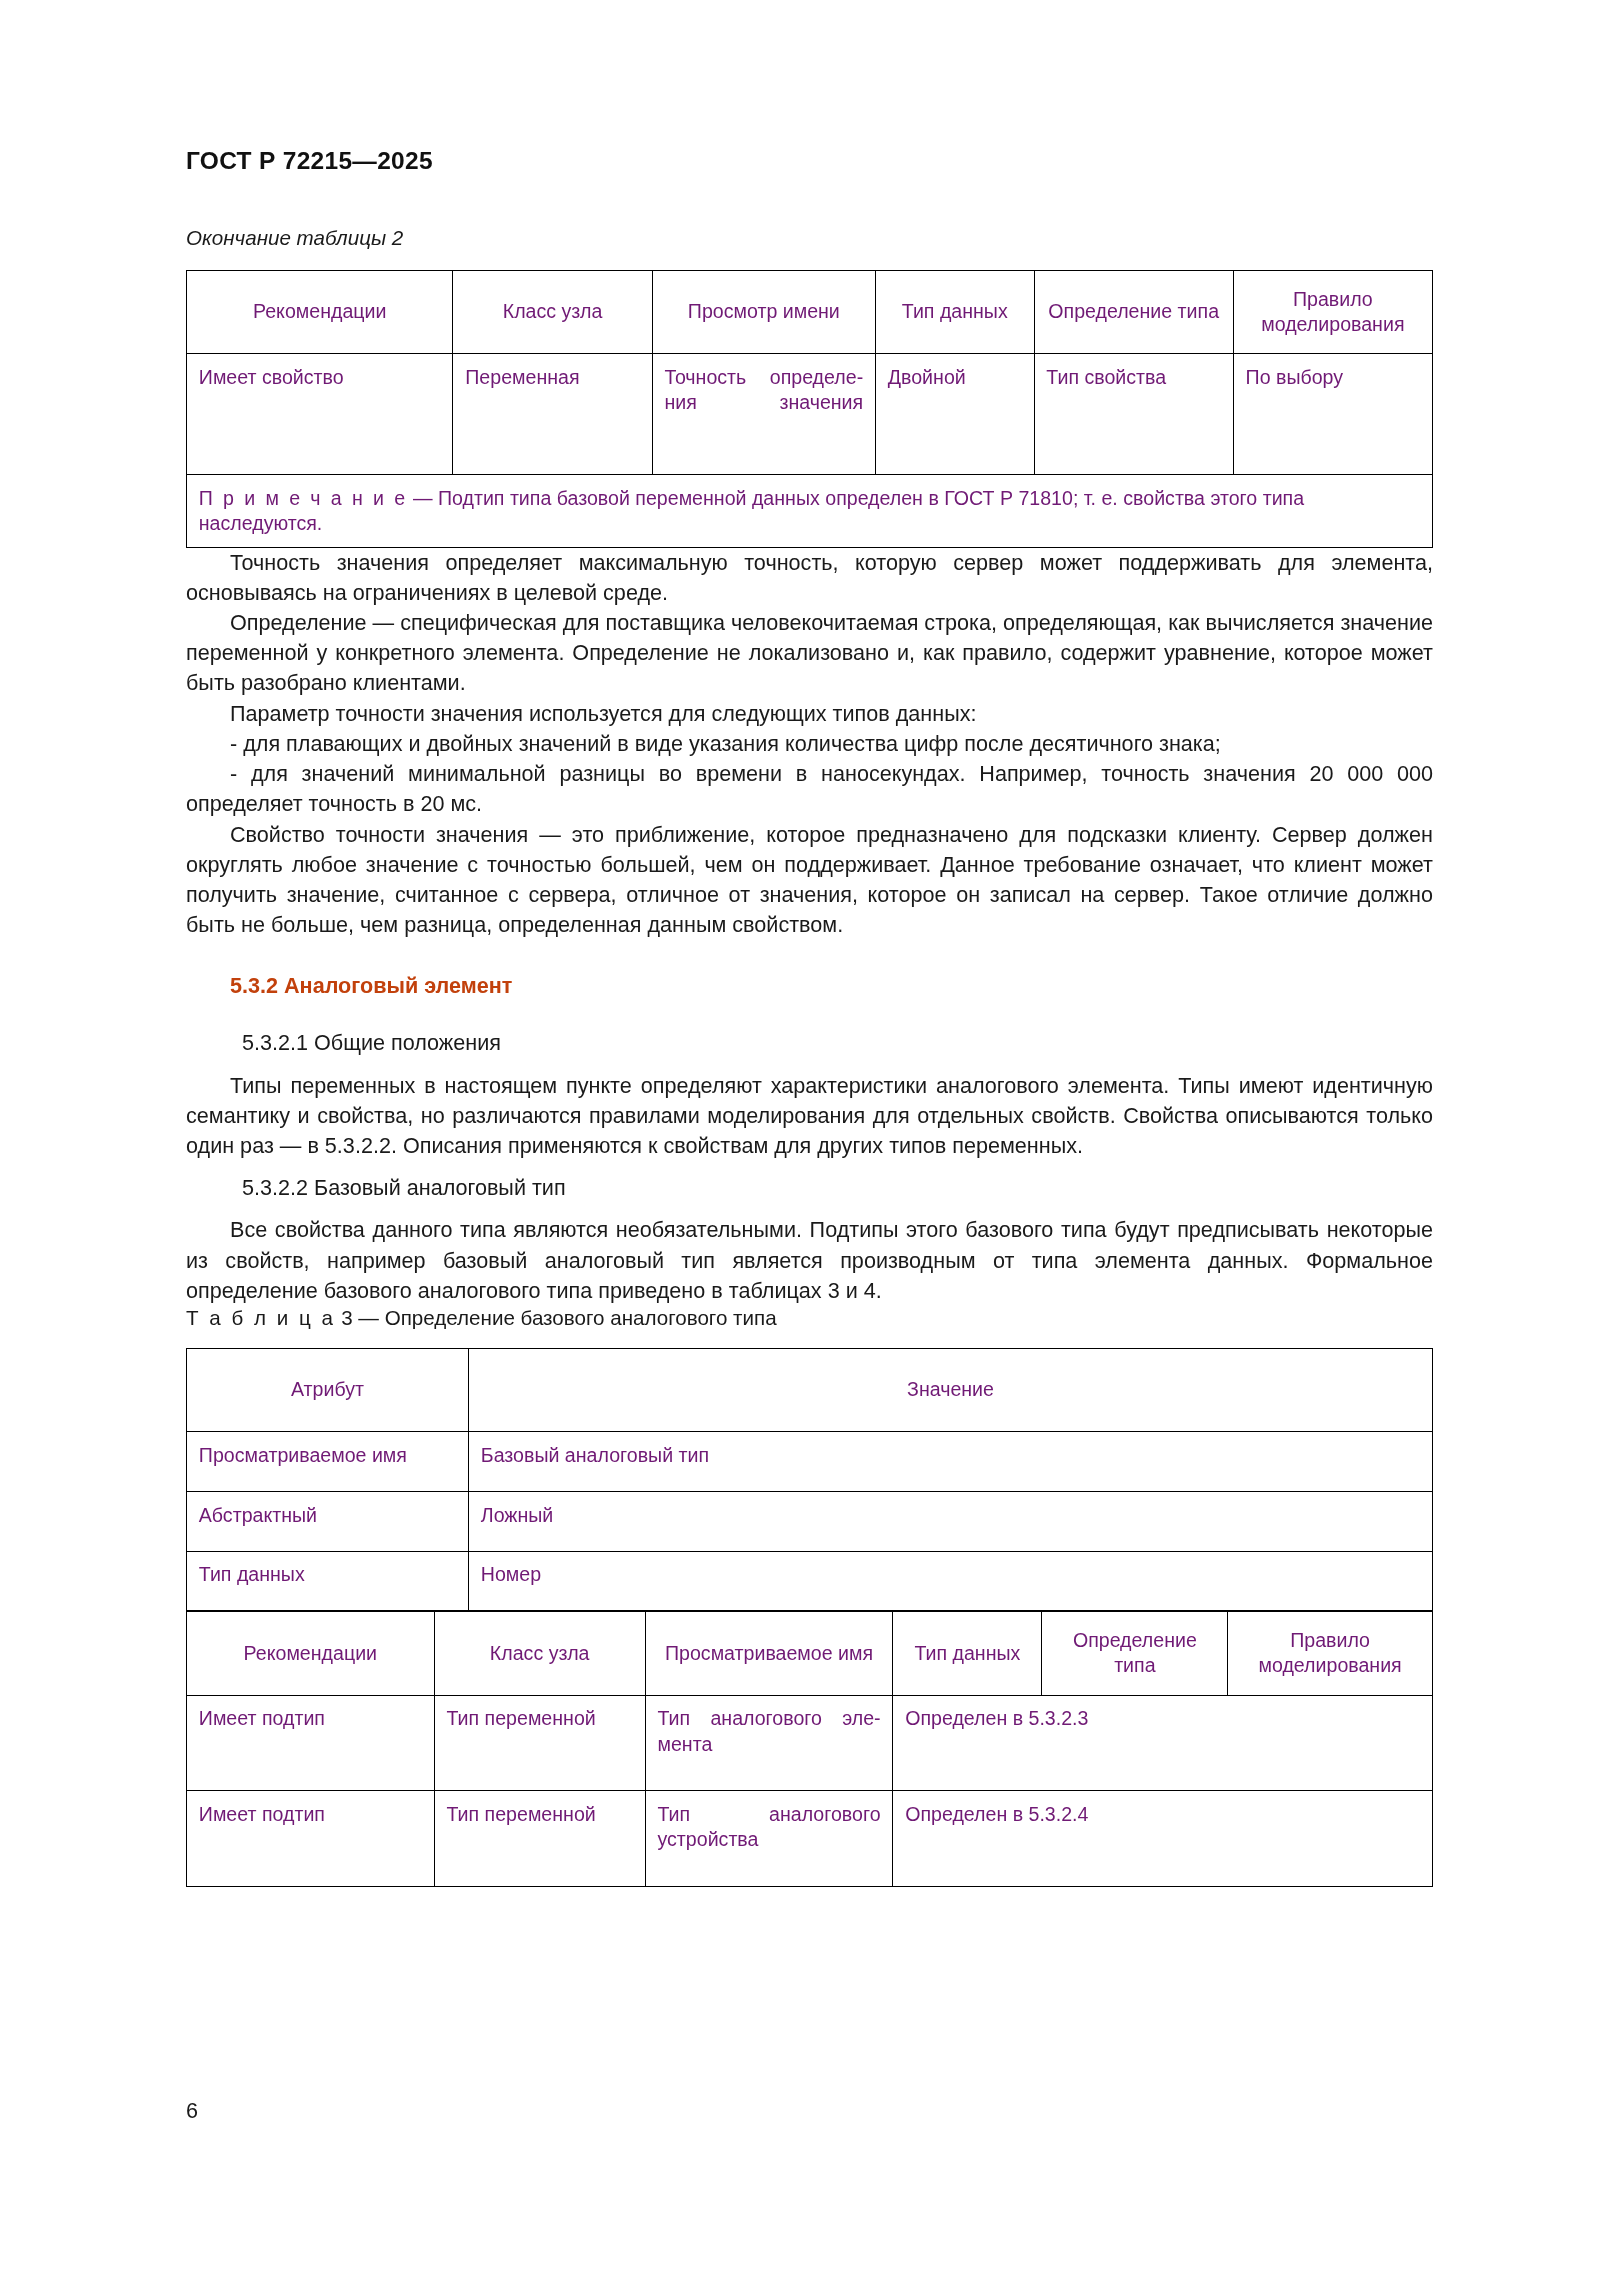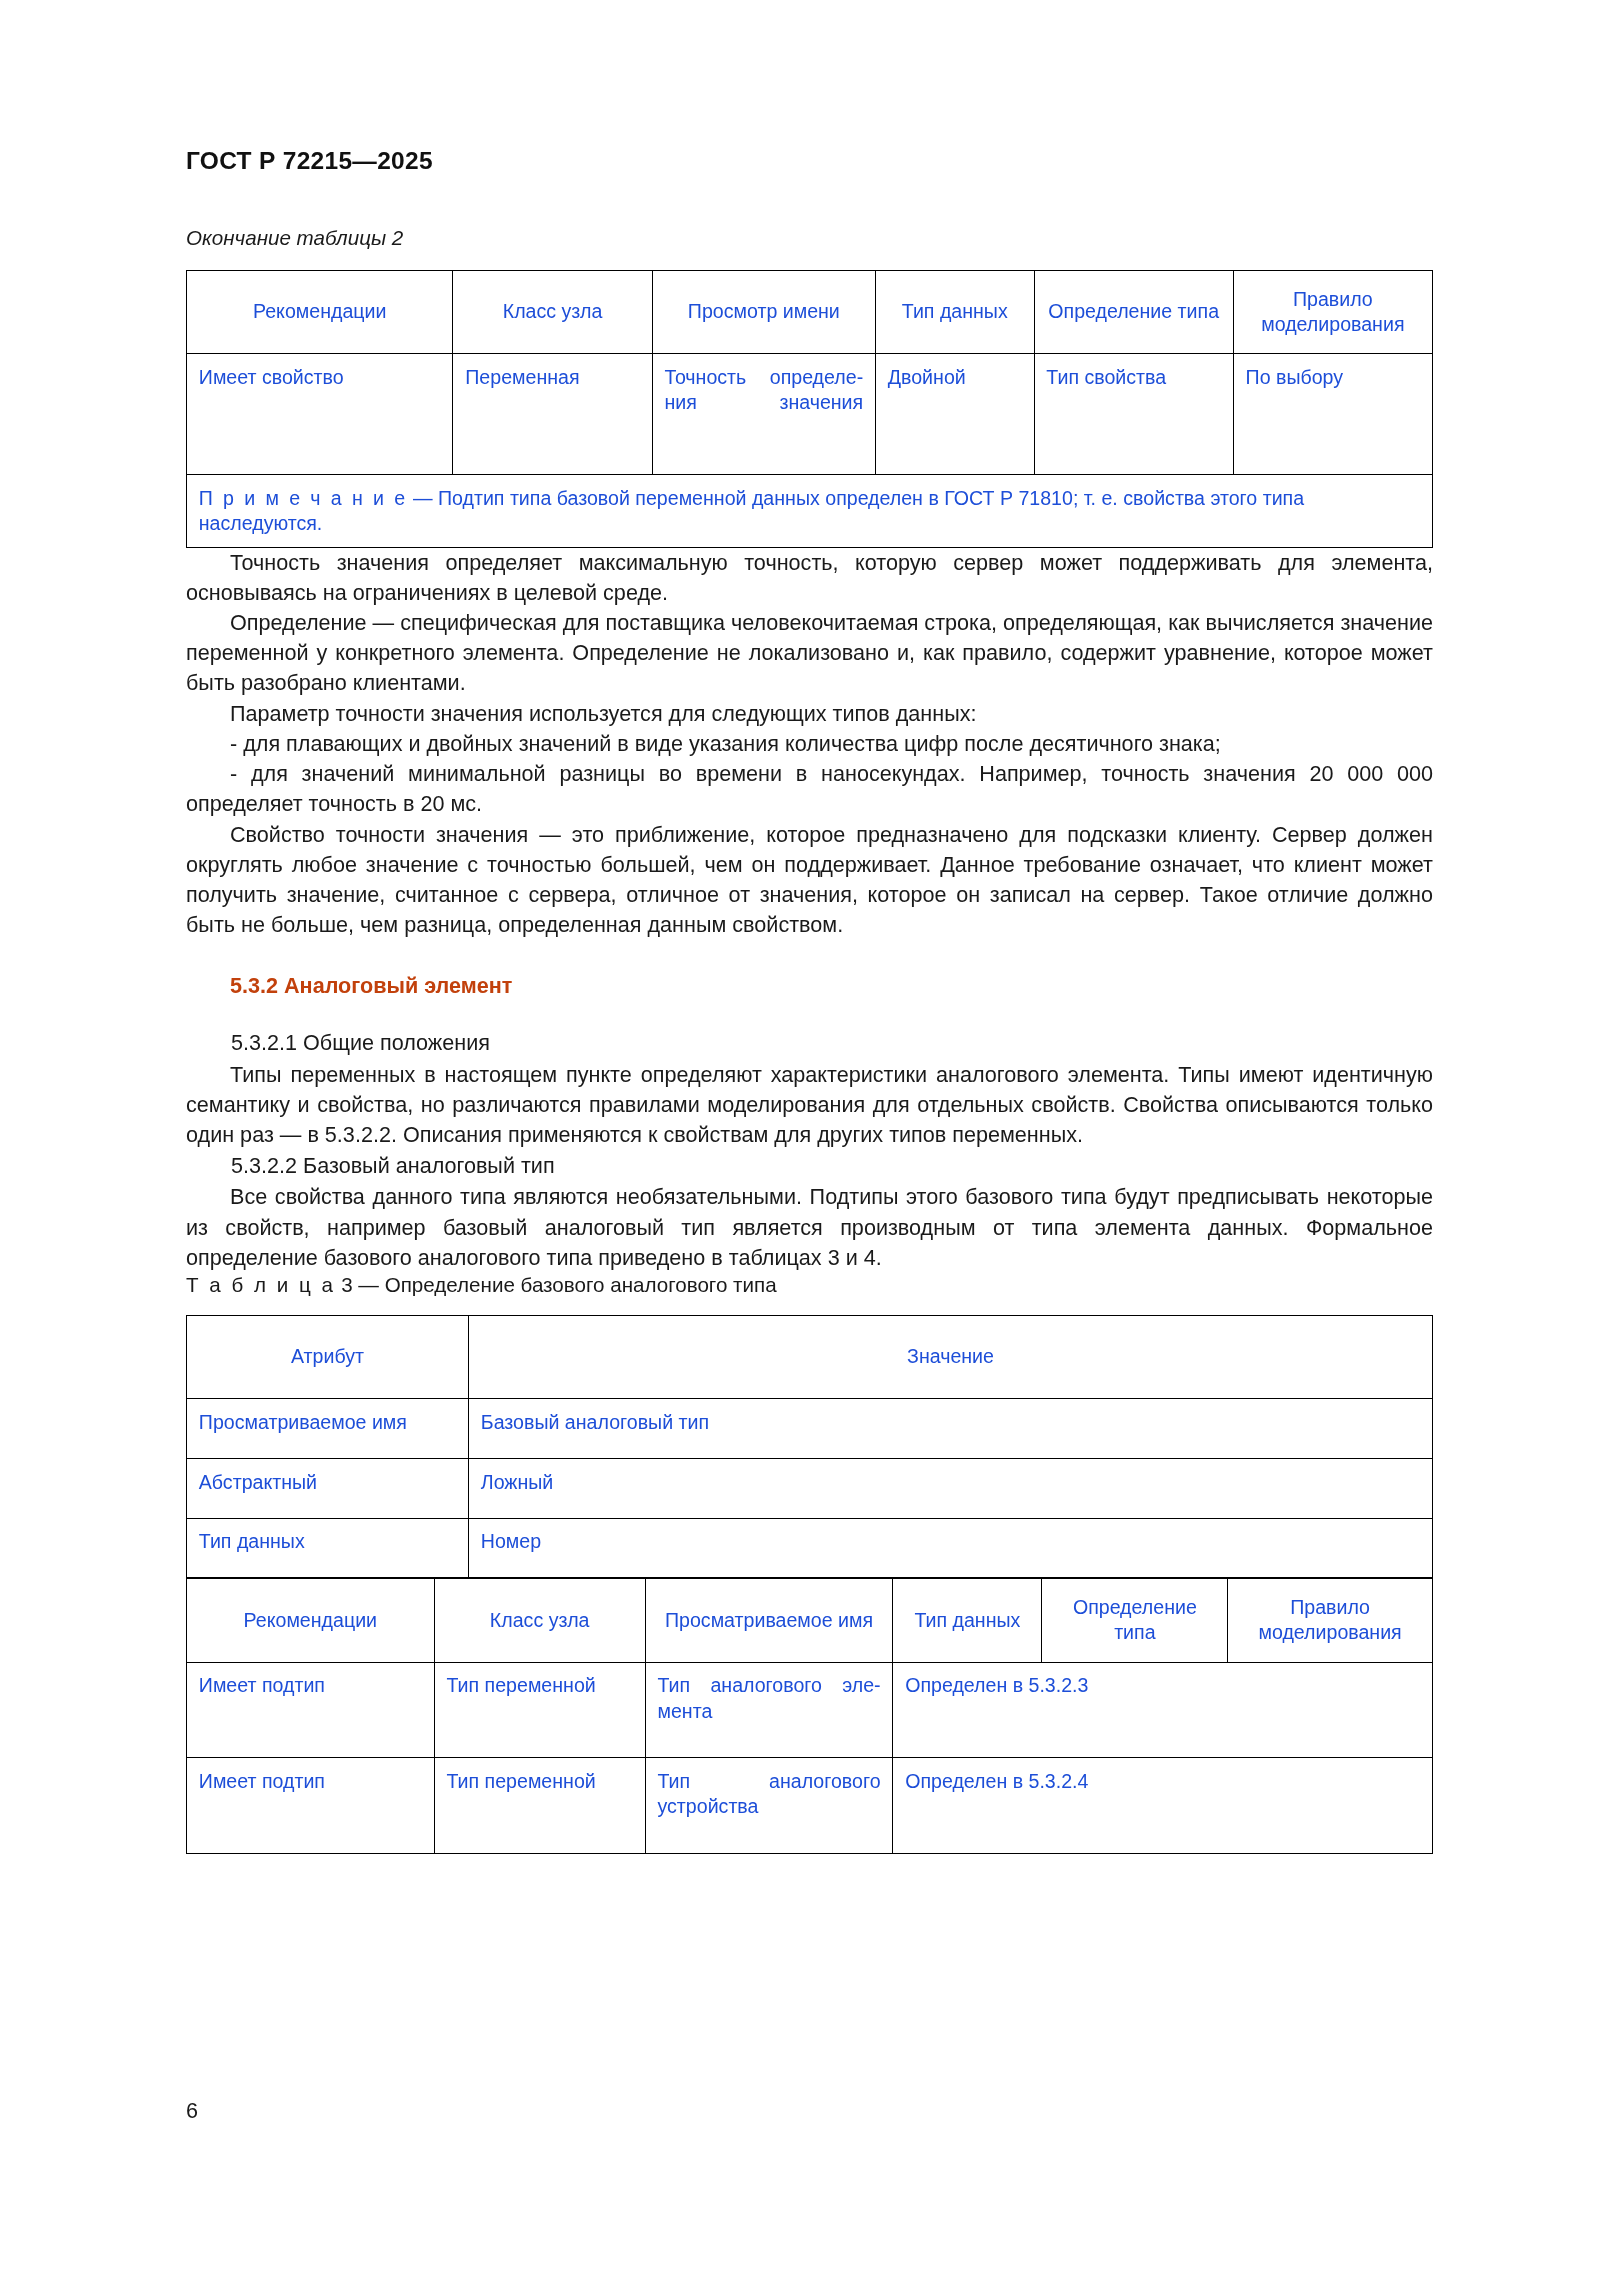--- a/index.html
+++ b/index.html
@@ -53,21 +53,21 @@
   .table-caption .spaced {
     letter-spacing: 2.5px;
   }
 
   
   table.gost {
     border-collapse: collapse;
     width: 100%;
     table-layout: fixed;
     font-size: 19.6px;
-    color: #1d4ed8;
+    color: #701a75;
   }
   table.gost td, table.gost th {
     border: 1.5px solid #000;
     padding: 10.8px 11.8px;
     vertical-align: top;
     font-weight: normal;
     line-height: 1.28;
   }
   table.gost thead td, table.gost thead th {
     text-align: center;
@@ -137,21 +137,21 @@
   h3.clause {
     font-size: 21.6px;
     font-weight: bold;
     margin: 33px 0 29px 0;
     text-indent: 44px;
     color: #c2410c;
   }
   h4.subclause {
     font-size: 21.6px;
     font-weight: normal;
-    margin: 1px;
+    margin: 12px;
     text-indent: 44px;
     color: #1a1a1a;
     line-height: 1.40;
   }
   .gap-before-table { }
   .gap-after-table { margin-top: 39px; }
 
   
   .folio {
     position: absolute;

